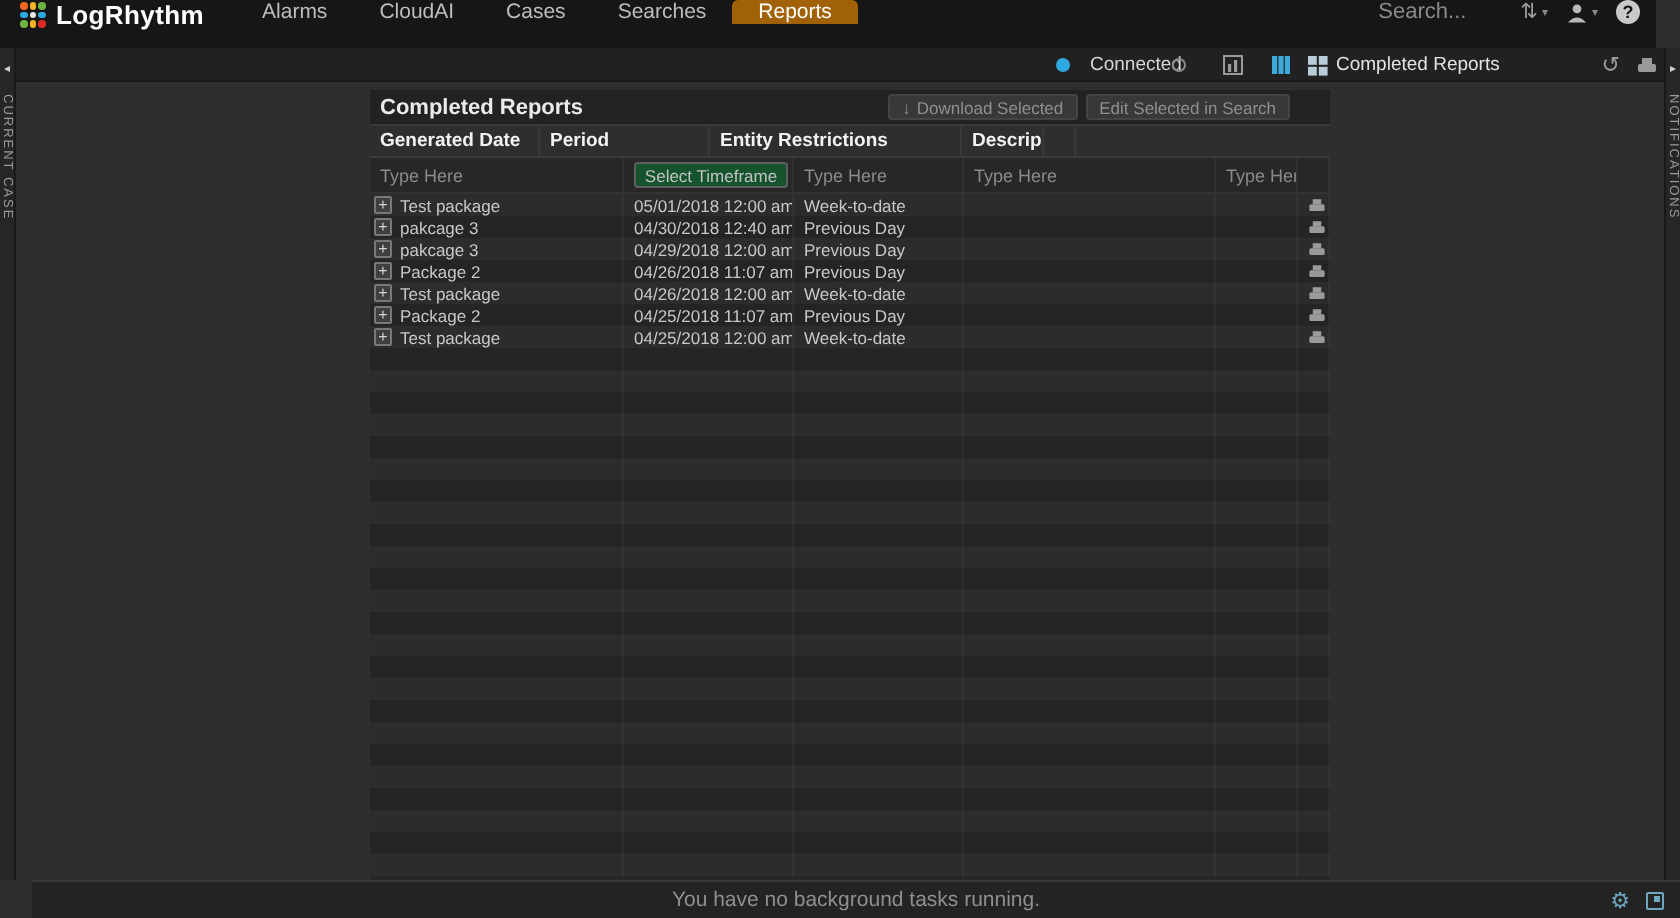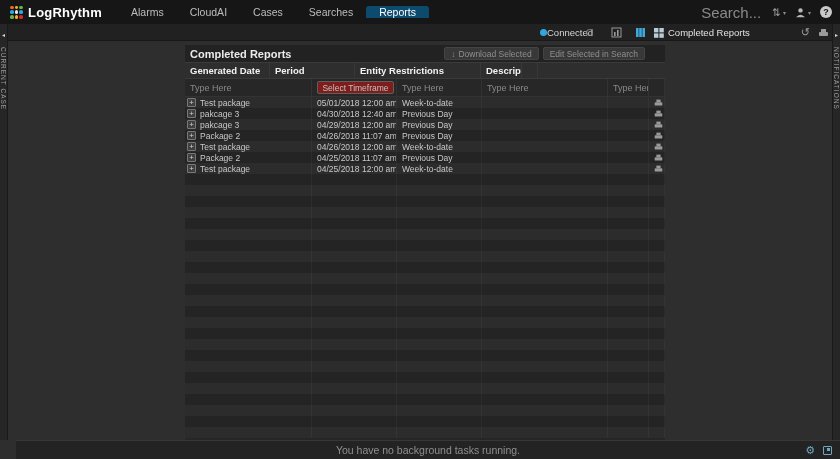--- a/index.html
+++ b/index.html
@@ -1,38 +1,38 @@
 <!DOCTYPE html>
 <html><head>
 <meta charset="utf-8">
 <style>
   *{margin:0;padding:0;box-sizing:border-box}
   html,body{width:840px;height:459px;overflow:hidden}
   body{position:relative;background:#2e2e2e;font-family:"Liberation Sans",sans-serif;-webkit-font-smoothing:antialiased}
   .glyph{font-family:"DejaVu Sans",sans-serif}
 
   
-  .topnav{position:absolute;top:0;left:0;right:0;height:24px;background:#161616;display:flex;align-items:center;z-index:5}
+  .topnav{position:absolute;top:0;left:0;right:12px;height:24px;background:#161616;display:flex;align-items:flex-start;z-index:5}
   .logo{display:flex;align-items:center;gap:5px;padding:0 10px;color:#fff;font-size:13px;font-weight:bold;letter-spacing:.2px}
   .logo-mark{width:13px;height:13px;display:grid;grid-template-columns:repeat(3,1fr);grid-template-rows:repeat(3,1fr);gap:1px}
   .logo-mark i{border-radius:50%}
   .tabs{display:flex;margin-left:6px}
   .tab{padding:0 13px;display:flex;align-items:center;color:#bdbdbd;font-size:10.5px;cursor:pointer}
-  .tab.active{background:#0c4a6e;color:#fff;border-radius:3px 3px 0 0}
+  .tab.active{background:#a16207;color:#fff;border-radius:3px 3px 0 0}
   .nav-right{margin-left:auto;display:flex;align-items:center;gap:9px;padding-right:8px}
-  .search{width:62px;background:transparent;border:none;outline:none;color:#cfcfcf;font-size:15px;font-family:"Liberation Sans",sans-serif}
+  .search{width:62px;background:transparent;border:none;outline:none;color:#cfcfcf;font-size:11px;font-family:"Liberation Sans",sans-serif}
   .search::placeholder{color:#8a8a8a}
   .navicon{color:#9f9f9f;font-size:10.5px;display:flex;align-items:center;gap:2px;cursor:pointer}
   .caret{font-size:6px;color:#8a8a8a}
   .help{width:12px;height:12px;border-radius:50%;background:#c9c9c9;color:#141414;font-size:9px;font-weight:bold;display:flex;align-items:center;justify-content:center;cursor:pointer}
 
   
   .toolbar{position:absolute;top:24px;left:0;right:0;height:17px;background:#212121;border-bottom:1px solid #181818;z-index:3;font-size:9.5px;color:#d6d6d6}
   .toolbar>*{position:absolute;top:0;height:17px;display:flex;align-items:center}
-  .connected{left:540px;gap:0}
+  .connected{left:528px;gap:10px}
   .dot{width:7px;height:7px;border-radius:50%;background:#2fa8e1;display:inline-block}
   .ring{left:586px}
   .ring i{width:7px;height:7px;border-radius:50%;border:1px solid #8a8a8a;display:inline-block}
   .tbicon{cursor:pointer}
   .icon-a{left:611px}
   .icon-b{left:635px}
   .view-label{left:654px;gap:4px;cursor:pointer;color:#e2e2e2}
   .tb-refresh{right:30px;color:#9a9a9a;font-size:11px;cursor:pointer}
   .tb-print{right:12px;cursor:pointer}
 
@@ -60,21 +60,21 @@
   .col-period{width:85px}
   .col-entity{width:126px}
   .col-desc{width:41px}
   .col-print{width:16px}
 
   .thead{display:flex;height:17px;min-height:17px;align-items:center;background:#2e2e2e;border-top:1px solid #3a3a3a;border-bottom:1px solid #3a3a3a;font-size:9.5px;font-weight:bold;color:#f2f2f2}
   .thead>div{height:100%;display:flex;align-items:center;padding:0 0 0 5px;border-right:1px solid rgba(255,255,255,.05);overflow:hidden;white-space:nowrap;cursor:pointer}
 
   .filter-row{display:flex;height:18px;min-height:18px;align-items:center;background:#272727;border-bottom:1px solid #333;font-size:9px;color:#8a8a8a}
   .filter-row>div{height:100%;display:flex;align-items:center;padding:0 2px 0 5px;border-right:1px solid rgba(255,255,255,.05);overflow:hidden;white-space:nowrap}
-  .timeframe{width:100%;height:13px;font-size:8.5px;color:#c2c2c2;background:#7f1d1d;border:1px solid #5f5f5f;border-radius:2px;font-family:"Liberation Sans",sans-serif;cursor:pointer}
+  .timeframe{width:100%;height:13px;font-size:8.5px;color:#c2c2c2;background:#14532d;border:1px solid #5f5f5f;border-radius:2px;font-family:"Liberation Sans",sans-serif;cursor:pointer}
   .ph{cursor:text}
 
   .rows{flex:1;overflow:hidden;display:flex;flex-direction:column}
   .trow{display:flex;height:11px;min-height:11px;align-items:center;font-size:8.5px;color:#c8c8c8;background:#2c2c2c}
   .trow.alt{background:#242424}
   .trow>div{height:100%;display:flex;align-items:center;padding:0 0 0 5px;border-right:1px solid rgba(255,255,255,.04);overflow:hidden;white-space:nowrap}
   .trow>.col-name{padding-left:2px}
   .expand{width:9px;height:9px;min-width:9px;border:1px solid #787878;background:#3f3f3f;color:#d2d2d2;font-size:8px;line-height:7px;text-align:center;border-radius:1px;margin-right:4px;display:inline-block;cursor:pointer}
   .trow .printer-icon{transform:scale(.85);cursor:pointer}
 

